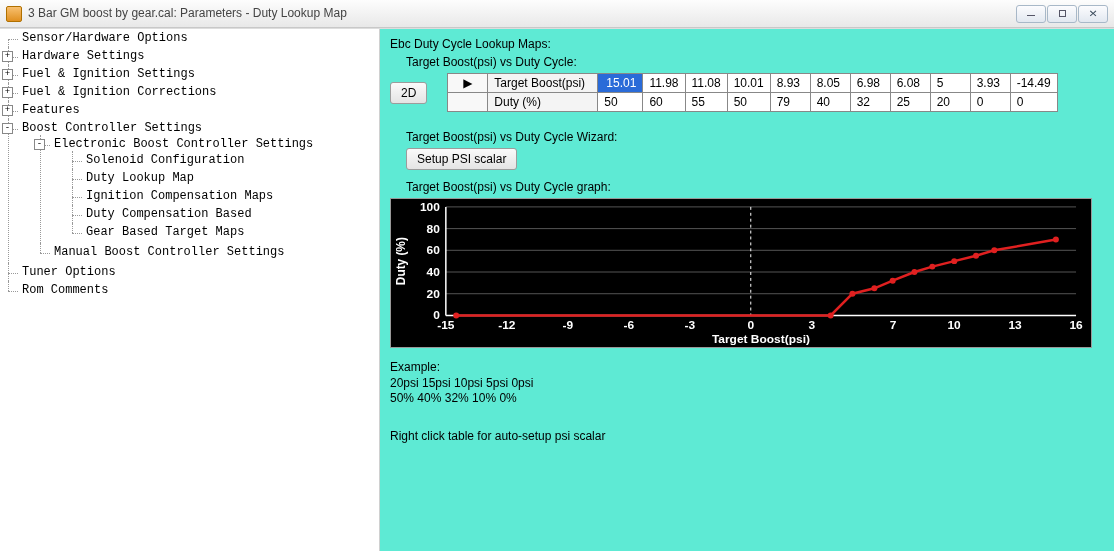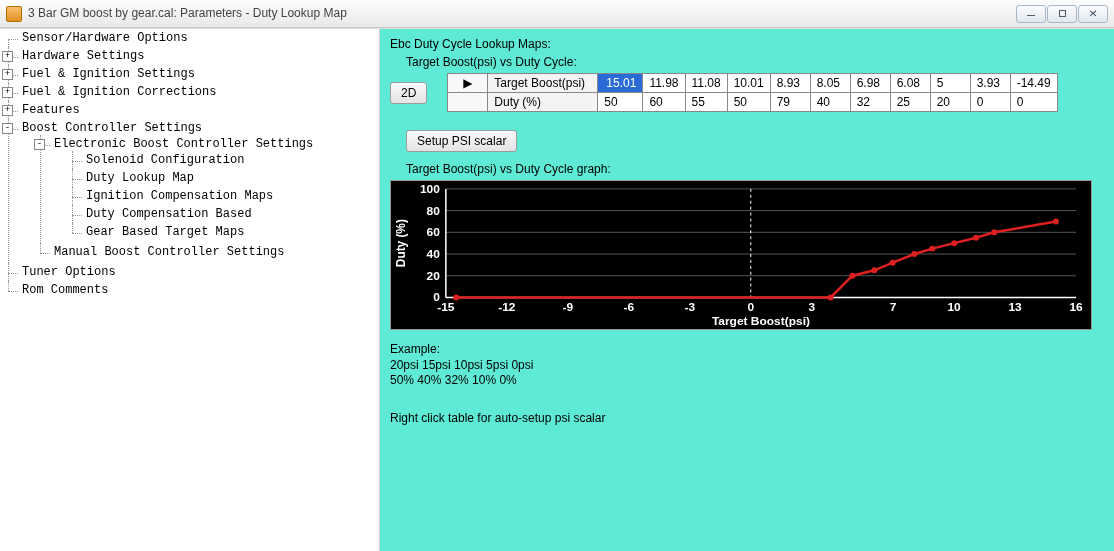--- a/index.html
+++ b/index.html
@@ -250,20 +250,21 @@
               <td>25</td>
               <td>20</td>
               <td>0</td>
               <td>0</td>
             </tr>
       </tbody>
         </table>
     </div>
 
     <div class="wizard-group">
+      <div class="sub-label" style="margin-left:16px">Target Boost(psi) vs Duty Cycle Wizard:</div>
       <div style="margin-left:16px">
         <button class="btn">Setup PSI scalar</button>
       </div>
     </div>
 
     <div class="chart-group">
       <div class="sub-label" style="margin-left:16px">Target Boost(psi) vs Duty Cycle graph:</div>
       <div class="chart">
         <svg id="chart-svg" viewBox="0 0 702 150" preserveAspectRatio="none">
             <line x1="55" y1="118" x2="687" y2="118" class="axis-major"></line>

